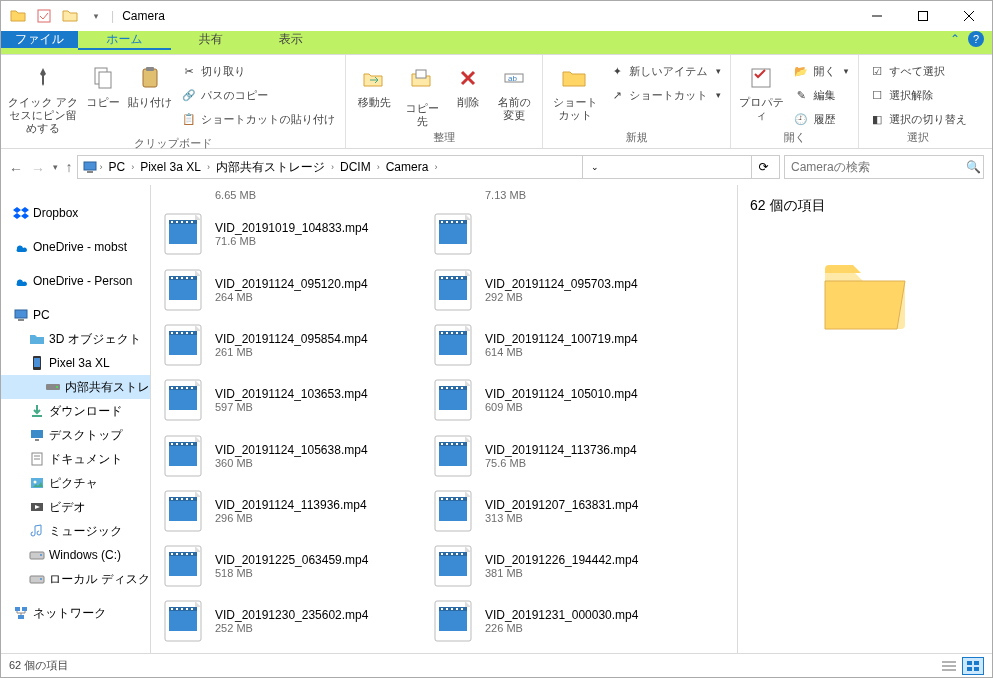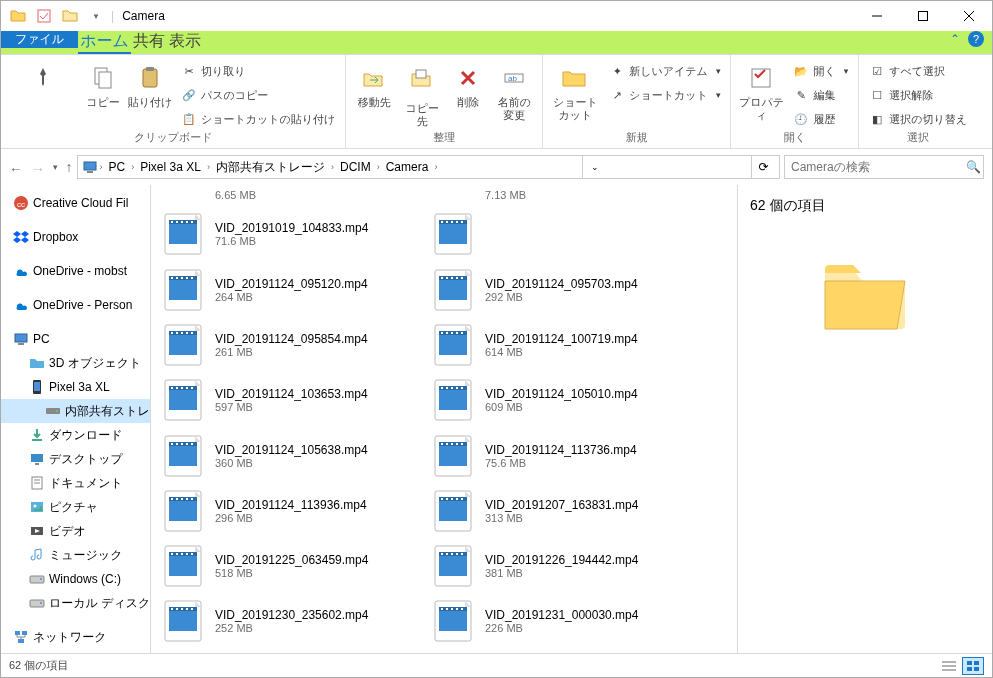--- a/index.html
+++ b/index.html
@@ -10,21 +10,21 @@
 .titlebar { height: 30px; display: flex; align-items: center; background: #fff; }
 .qat { display: flex; align-items: center; gap: 4px; padding-left: 6px; }
 .qat-icon { width: 22px; height: 22px; display: flex; align-items: center; justify-content: center; }
 .title-text { margin-left: 8px; font-size: 12px; }
 .win-controls { margin-left: auto; display: flex; }
 .win-btn { width: 46px; height: 30px; display: flex; align-items: center; justify-content: center; font-size: 10px; }
 
 
 .ribbon-tabs { height: 24px; display: flex; align-items: flex-start; background: #bef264; border-bottom: 1px solid #dadbdc; }
 .tab-file { background: #1979ca; color: #fff; padding: 0 14px; display: flex; align-items: center; font-size: 12px; }
-.tab { padding: 0 2px; display: flex; align-items: center; font-size: 16px; color: #444; }
+.tab { padding: 0 28px; display: flex; align-items: center; font-size: 12px; color: #444; }
 .tab.active { border-bottom: 2px solid #1979ca; color: #1979ca; }
 .ribbon-right { margin-left: auto; display: flex; align-items: center; gap: 8px; padding-right: 8px; }
 .help-icon { width: 16px; height: 16px; border-radius: 50%; background: #1979ca; color: #fff; display: flex; align-items: center; justify-content: center; font-size: 11px; }
 
 
 .ribbon-body { height: 94px; border-bottom: 1px solid #dadbdc; display: flex; background: #fff; }
 .ribbon-group { border-right: 1px solid #e1e1e1; padding: 3px 6px 2px 6px; display: flex; flex-direction: column; }
 .ribbon-group-content { flex: 1; display: flex; align-items: flex-start; gap: 4px; }
 .ribbon-group-label { text-align: center; font-size: 11px; color: #666; padding-bottom: 1px; }
 .big-btn { width: 60px; display: flex; flex-direction: column; align-items: center; gap: 2px; padding-top: 4px; }
@@ -138,20 +138,21 @@
   <div class="ribbon-body">
 
     <div class="ribbon-group">
       <div class="ribbon-group-content">
         <div class="big-btn" style="width:72px;">
           <div class="bicon">
               <svg width="24" height="24">
                 <path d="M12 2l3 6-2 2v8l-1 2-1-2v-8l-2-2z" fill="#5a5a5a"></path>
               </svg>
             </div>
+          <div class="blabel">クイック アクセスにピン留めする</div>
         </div>
         <div class="big-btn" style="width:40px;">
           <div class="bicon">
               <svg width="24" height="24">
                 <rect x="4" y="2" width="12" height="16" fill="#fff" stroke="#888"></rect>
                 <rect x="8" y="6" width="12" height="16" fill="#fff" stroke="#888"></rect>
               </svg>
             </div>
           <div class="blabel">コピー</div>
         </div>
@@ -330,29 +331,20 @@
     </div>
     <div class="search-box">
       <input placeholder="Cameraの検索" style="">
       <span style="color:#666;">🔍</span>
     </div>
   </div>
 
   <div class="content">
 
     <div class="nav-pane" id="nav-pane">
-        <div class="tree-item">
-          <span class="tree-icon">
-            <svg width="16" height="16">
-              <circle cx="8" cy="8" r="7" fill="#da4e3a"></circle>
-              <text x="4" y="12" font-size="8" fill="#fff">cc</text>
-            </svg>
-          </span>
-          <span>Creative Cloud Fil</span>
-        </div>
         <div class="tree-spacer"></div>
         <div class="tree-item">
           <span class="tree-icon">
             <svg width="16" height="16">
               <path d="M4 2l4 3-4 3-4-3z M12 2l4 3-4 3-4-3z M4 8l4 3-4 3-4-3z M12 8l4 3-4 3-4-3z" fill="#0061ff"></path>
             </svg>
           </span>
           <span>Dropbox</span>
         </div>
         <div class="tree-spacer"></div>

